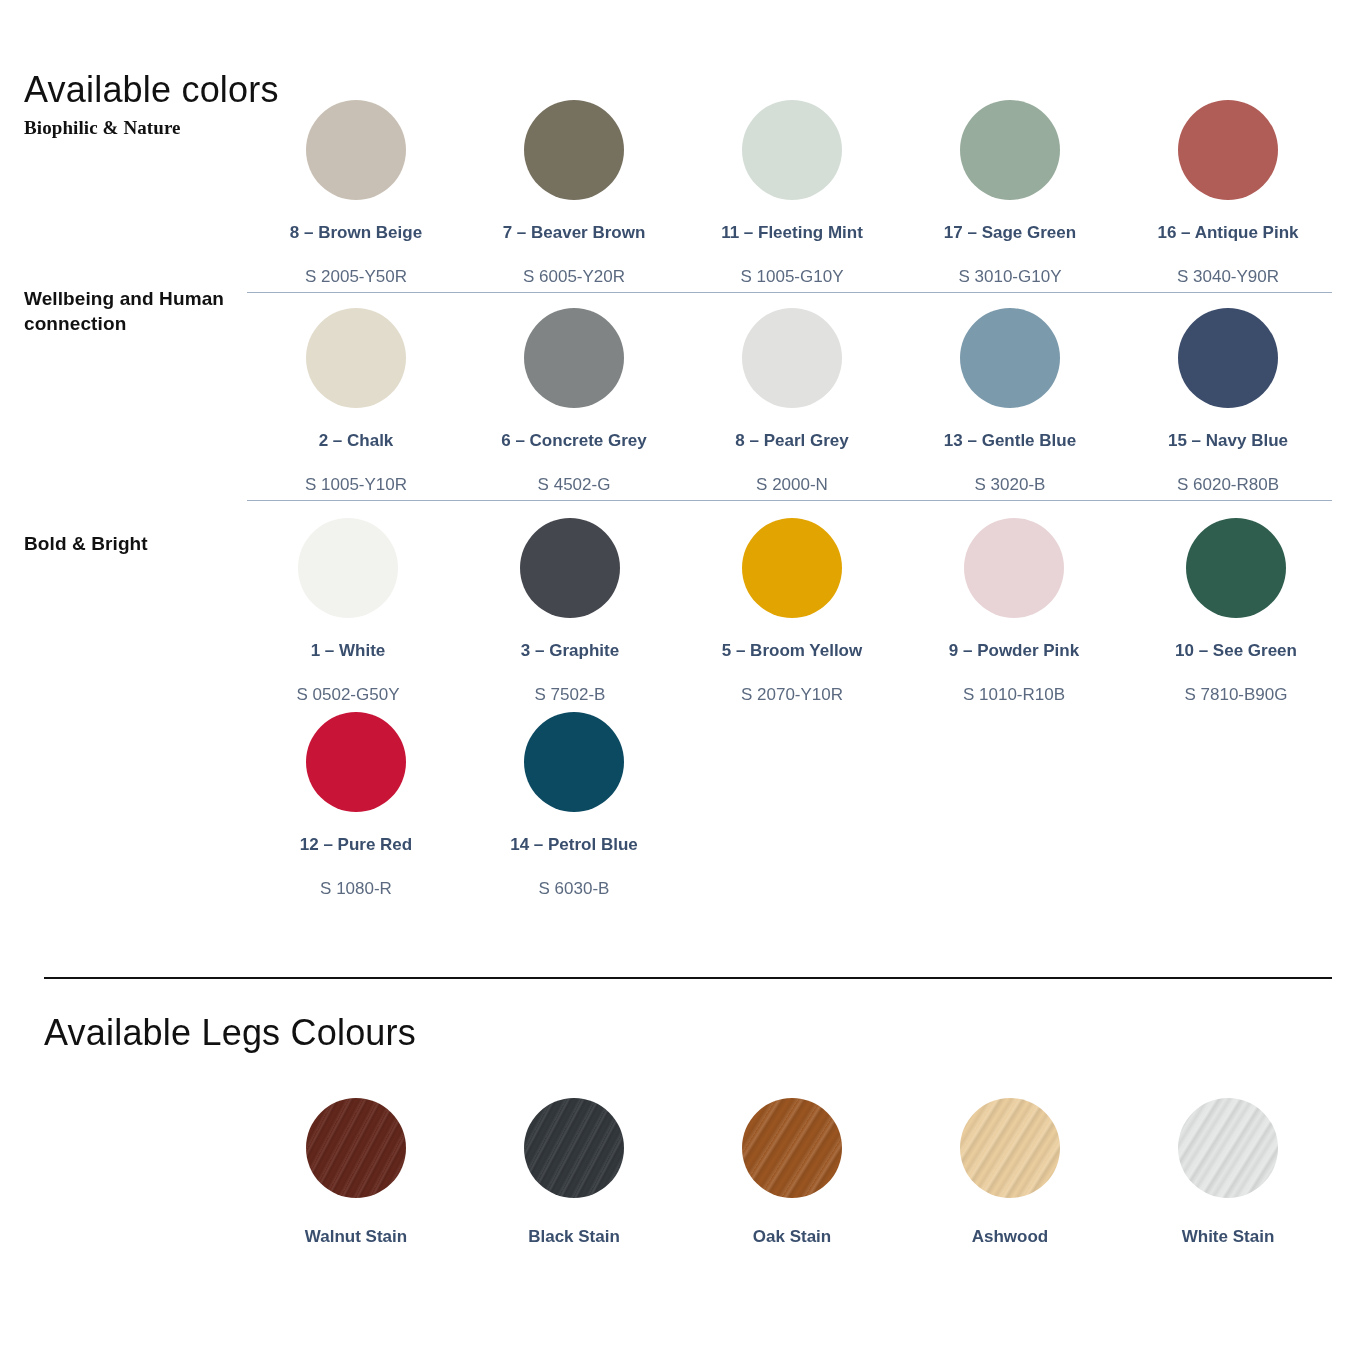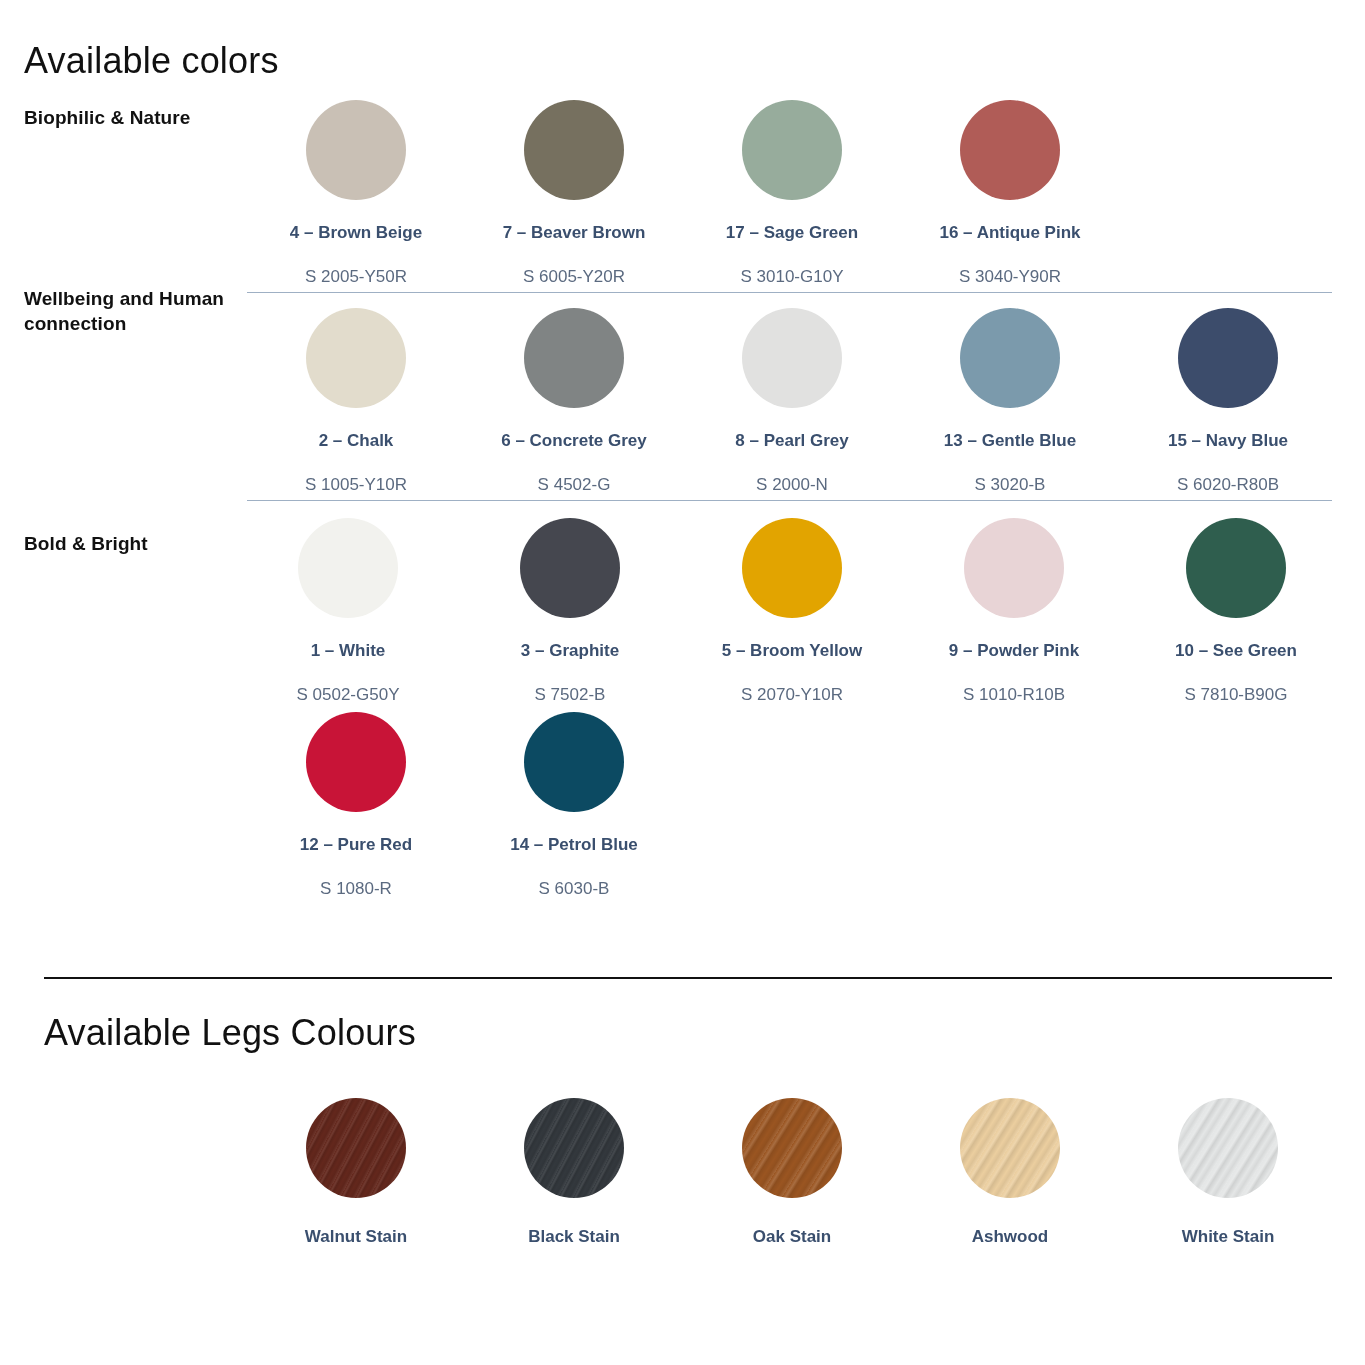--- a/index.html
+++ b/index.html
@@ -18,33 +18,33 @@
 
   
   .page-title {
     position: absolute;
     font-size: 36px;
     font-weight: 400;
     color: #111111;
     letter-spacing: 0.2px;
     line-height: 1;
   }
-  #title-colors { left: 24px; top: 43px; }
+  #title-colors { left: 24px; top: 72px; }
   #title-legs   { left: 44px; top: 1015px; }
 
   .category-label {
     position: absolute;
     font-size: 19px;
     font-weight: 700;
     color: #111111;
     line-height: 1.30;
     letter-spacing: 0.1px;
     width: 215px;
   }
-  #cat-0 { left: 24px; top: 106px; }
+  #cat-0 { left: 24px; top: 116px; font-family: Liberation Serif, serif; }
   #cat-1 { left: 24px; top: 287px; }
   #cat-2 { left: 24px; top: 496px; margin-top: 36px; }
 
   
   .rule {
     position: absolute;
     height: 0;
     border-top: 1px solid #9fb0c4;
   }
   #rule-1 { left: 247px; top: 292px; width: 1085px; }
@@ -152,29 +152,34 @@
 <div class="category-label" id="cat-1">Wellbeing and Human connection</div>
 
 <div class="category-label" id="cat-2">Bold &amp; Bright</div>
 
 <div class="rule" id="rule-1"></div>
 <div class="rule" id="rule-2"></div>
 
 <div class="swatch-row" id="row-0">
   <div class="swatch-cell">
     <div class="disc" style="background-color: rgb(201, 192, 181);"></div>
-    <div class="swatch-name">4 – Brown Beige</div>
+    <div class="swatch-name">8 – Brown Beige</div>
     <div class="swatch-code">S 2005-Y50R</div>
   </div>
   <div class="swatch-cell">
     <div class="disc" style="background-color: rgb(118, 112, 95);"></div>
     <div class="swatch-name">7 – Beaver Brown</div>
     <div class="swatch-code">S 6005-Y20R</div>
   </div>
   <div class="swatch-cell">
+    <div class="disc" style="background-color: rgb(212, 222, 215);"></div>
+    <div class="swatch-name">11 – Fleeting Mint</div>
+    <div class="swatch-code">S 1005-G10Y</div>
+  </div>
+  <div class="swatch-cell">
     <div class="disc" style="background-color: rgb(151, 172, 156);"></div>
     <div class="swatch-name">17 – Sage Green</div>
     <div class="swatch-code">S 3010-G10Y</div>
   </div>
   <div class="swatch-cell">
     <div class="disc" style="background-color: rgb(176, 92, 87);"></div>
     <div class="swatch-name">16 – Antique Pink</div>
     <div class="swatch-code">S 3040-Y90R</div>
   </div>
 </div>

